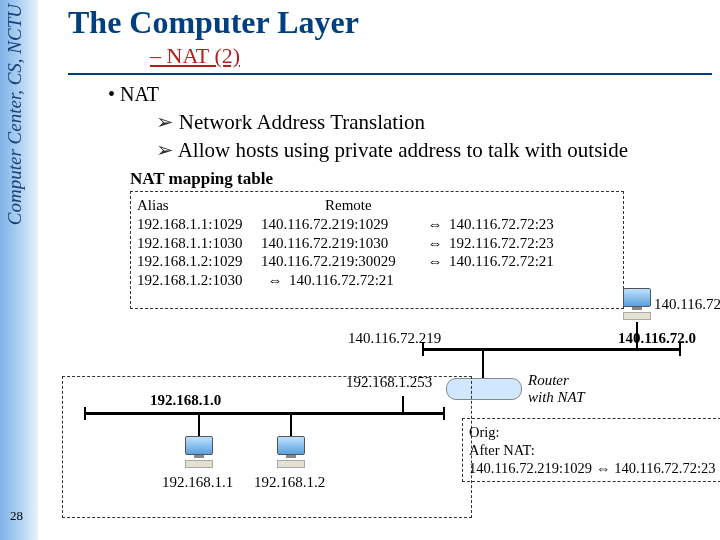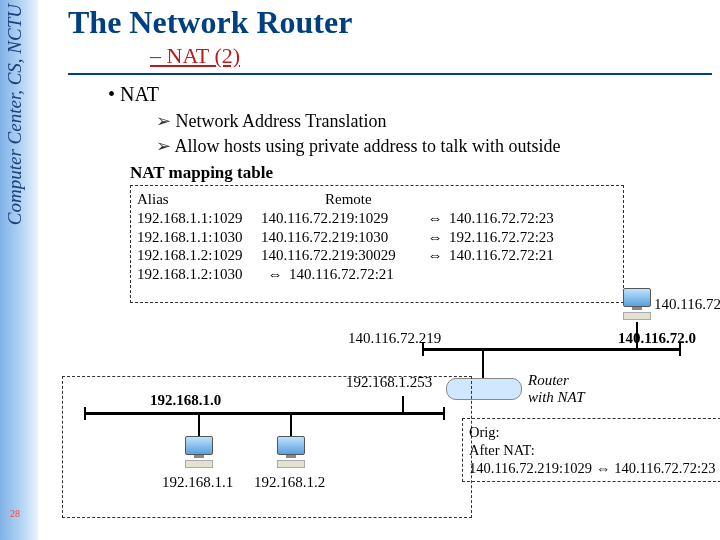--- a/index.html
+++ b/index.html
@@ -5,21 +5,21 @@
   html,body{margin:0;padding:0;width:720px;height:540px;background:#fff;font-family:"Times New Roman",serif;color:#000;overflow:hidden}
   .page{position:relative;width:720px;height:540px}
   .blue-strip{position:absolute;left:0;top:0;width:38px;height:540px;background:linear-gradient(90deg,#7fb2e6 0%,#b8d7f4 60%,#eaf3fd 100%);}
   .side-text{position:absolute;left:4px;top:4px;font-style:italic;color:#1a3f7a;font-size:19px;writing-mode:vertical-rl;text-orientation:sideways;transform:rotate(180deg);transform-origin:center;line-height:1.2;white-space:nowrap}
   .content{position:absolute;left:68px;top:4px;right:8px}
   .title{color:#004080;font-size:32px;margin:0 0 2px 0}
   .subtitle{color:#b91c1c;font-size:22px;margin:0 0 4px 82px;text-decoration:underline}
   .rule{border:none;border-top:2px solid #004080;margin:0 0 8px 0}
   .bullet-main{font-size:20px;margin:8px 0 4px 40px}
   .bullet-main::before{content:"•  ";}
-  .arrow-item{font-size:18px;margin:3px 0 3px 88px}
+  .arrow-item{font-size:21px;margin:3px 0 3px 88px}
   .arrow-item::before{content:"➢ ";color:#333}
   .map-label{font-size:17px;font-weight:bold;margin:6px 0 2px 62px}
   .map-box{position:relative;margin:0 0 0 62px;width:480px;height:108px;border:1px dashed #333;padding:4px 6px;font-size:15px;line-height:1.25}
   .map-row{display:flex;gap:0}
   .col1{width:124px}
   .col2{width:160px}
   .arrw{width:28px;text-align:center}
   .col3{flex:1}
   .hdr{font-weight:normal}
   .diagram{position:absolute;left:62px;top:318px;width:640px;height:210px}
@@ -28,32 +28,32 @@
   .vline{position:absolute;width:2px;background:#000}
   .lbl{position:absolute;font-size:15px;white-space:nowrap}
   .lbl-i{font-style:italic}
   .pc{position:absolute;width:34px;height:34px}
   .mon{width:26px;height:17px;border:1px solid #555;background:linear-gradient(#bfe2ff,#5aa0dd);border-radius:2px;margin:0 auto}
   .base{width:10px;height:3px;background:#888;margin:0 auto}
   .kbd{width:26px;height:6px;background:#e3e1cf;border:1px solid #aaa;margin:2px auto 0}
   .router{position:absolute;width:74px;height:20px;background:#cfe7ff;border:1px solid #888;border-radius:10px}
   .annot{position:absolute;left:400px;top:100px;width:250px;border:1px dashed #333;padding:4px 6px;font-size:14.5px;line-height:1.25}
   .arr2{display:inline-block;width:22px;text-align:center}
-  .page-num{position:absolute;left:10px;top:508px;color:#ef4444;font-size:10px}
+  .page-num{position:absolute;left:10px;top:508px;color:#000000;font-size:13px}
 </style>
 </head>
 <body>
 
 <div class="page">
   <div class="blue-strip"></div>
   <div class="side-text">Computer Center, CS, NCTU</div>
   <div class="page-num">28</div>
 
   <div class="content">
-    <h1 class="title">The Network Router</h1>
+    <h1 class="title">The Computer Layer</h1>
     <div class="subtitle">– NAT (2)</div>
     <hr class="rule">
 
     <div class="bullet-main">NAT</div>
     <div class="arrow-item">Network Address Translation</div>
     <div class="arrow-item">Allow hosts using private address to talk with outside</div>
 
     <div class="map-label">NAT mapping table</div>
     <div class="map-box">
       <div class="map-row hdr">

